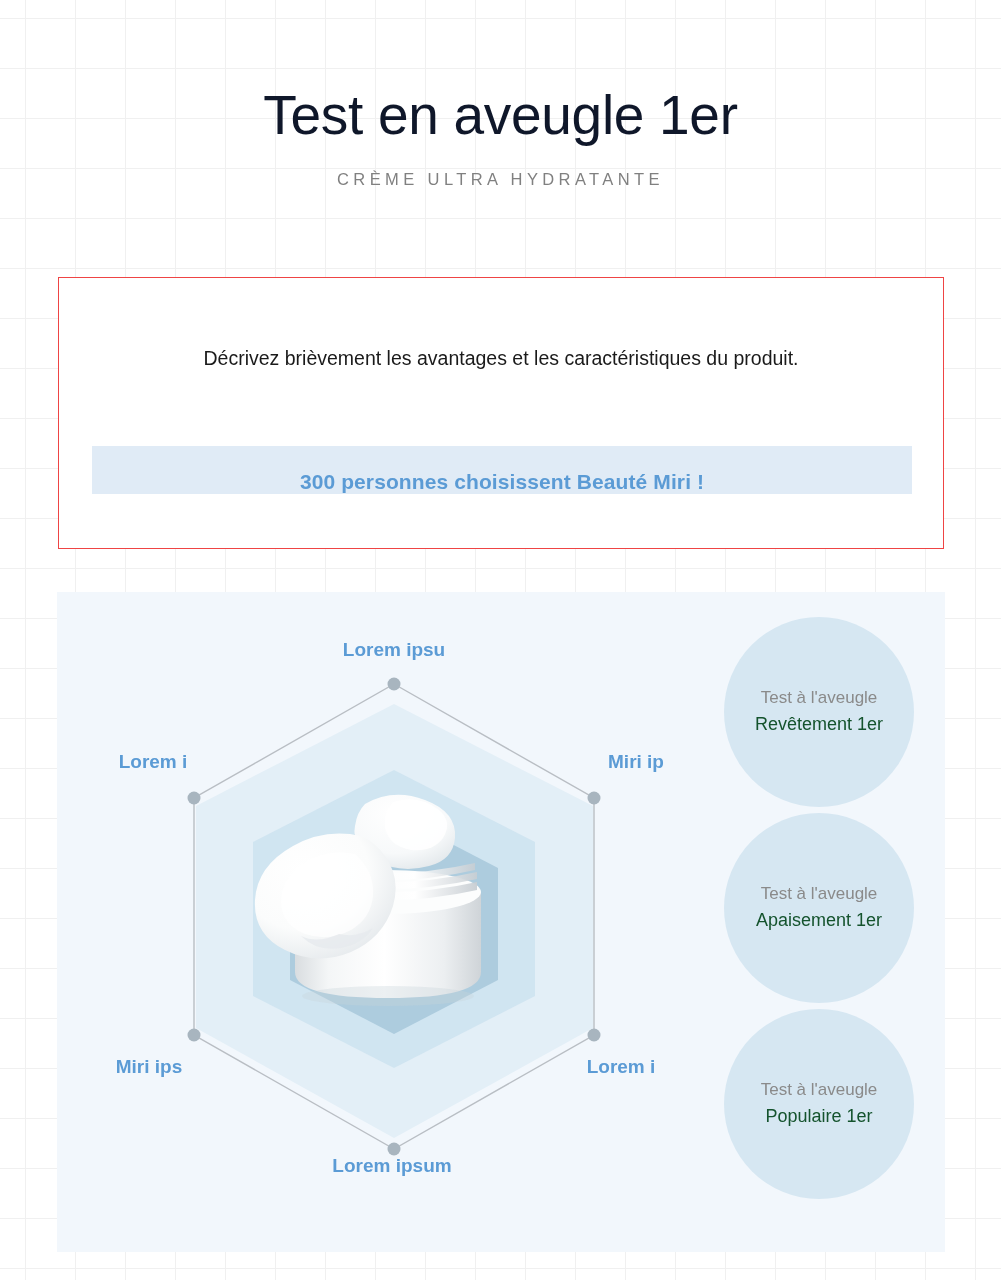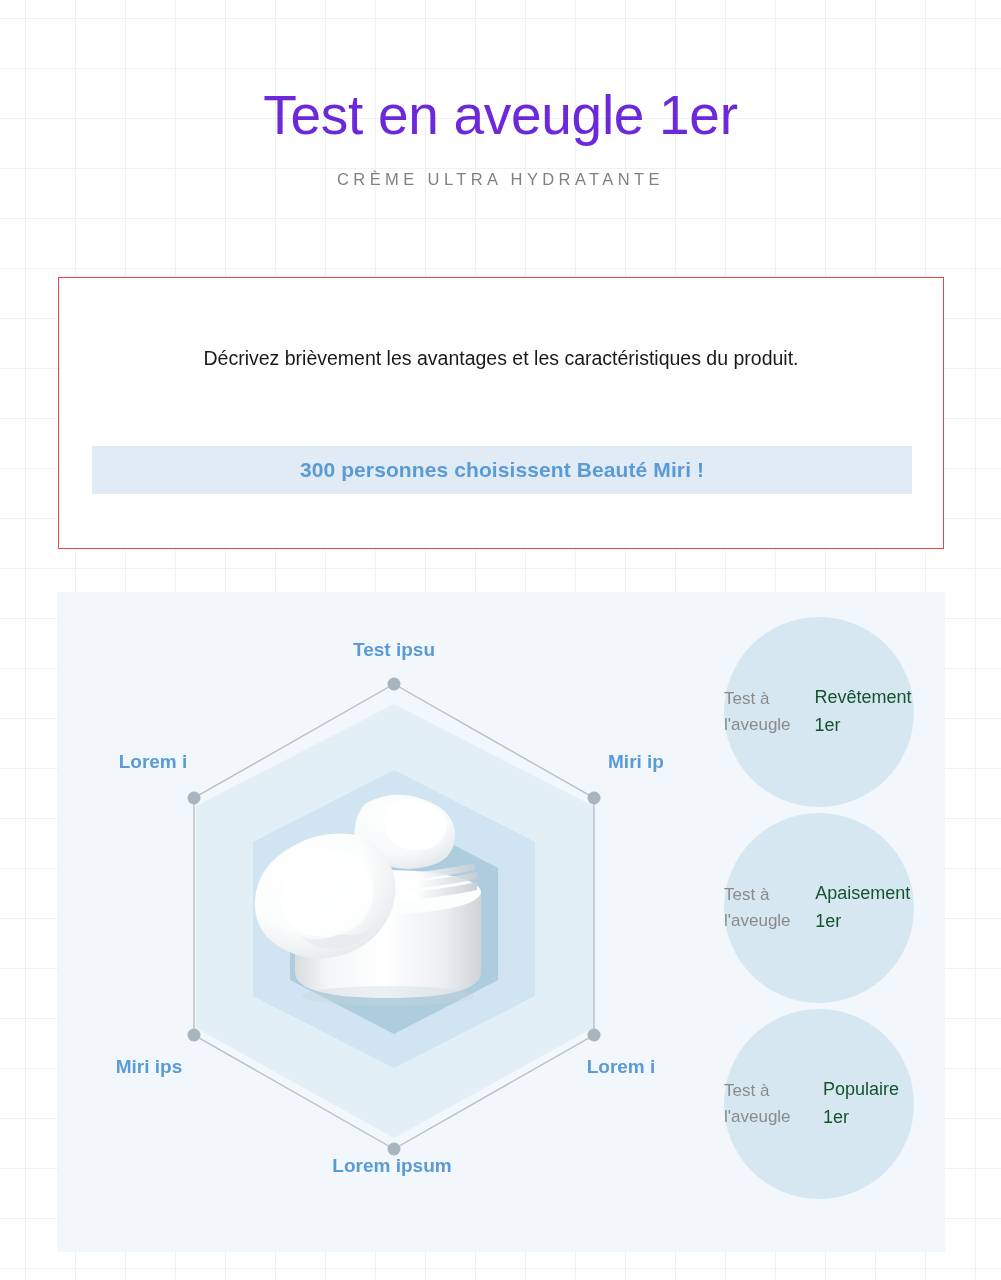--- a/index.html
+++ b/index.html
@@ -23,21 +23,21 @@
 
   
   .header {
     padding-top: 86px;
     text-align: center;
   }
 
   .page-title {
     font-size: 55px;
     font-weight: 400;
-    color: #6d28d9;
+    color: #0f172a;
     line-height: 1.08;
     letter-spacing: -0.3px;
   }
 
   .page-subtitle {
     margin-top: 25px;
     font-size: 16.5px;
     font-weight: 400;
     color: #808080;
     letter-spacing: 4.4px;
@@ -67,21 +67,21 @@
   .desc-line { display: block; }
 
   .highlight-banner {
     position: absolute;
     left: 33px;
     top: 168px;
     width: 820px;
     height: 48px;
     background: #e0ebf6;
     display: flex;
-    align-items: center;
+    align-items: flex-end;
     justify-content: center;
   }
 
   .highlight-banner-text {
     font-size: 21px;
     font-weight: 700;
     color: #5b9bd5;
     letter-spacing: 0.1px;
   }
 
@@ -138,20 +138,21 @@
   }
 
   .badge {
     position: absolute;
     left: 0;
     width: 190px;
     height: 190px;
     border-radius: 50%;
     background: #d6e7f2;
     display: flex;
+    flex-direction: column;
     align-items: center;
     justify-content: center;
   }
 
   .badge-1 { top: 0; }
   .badge-2 { top: 196px; }
   .badge-3 { top: 392px; }
 
   .badge-top-line {
     font-size: 17px;
@@ -241,21 +242,21 @@
       <path d="M122,20 Q150,4 182,16 Q214,28 212,54 Q210,76 186,82 Q156,90 132,76 Q108,62 112,42 Q114,28 122,20 Z" fill="url(#swirl)"></path>
       <path d="M150,18 Q176,10 196,26 Q210,38 200,54 Q190,68 168,66 Q146,62 142,44 Q140,28 150,18 Z" fill="#ffffff" opacity="0.85"></path>
 
       <path d="M118,52 Q82,44 50,62 Q14,82 12,116 Q10,150 42,166 Q74,182 108,168 Q140,154 150,122 Q158,94 142,72 Q132,58 118,52 Z" fill="url(#dollop)"></path>
       <path d="M112,70 Q86,64 62,78 Q38,94 38,118 Q38,140 62,150 Q86,158 108,146 Q128,134 130,112 Q132,88 112,70 Z" fill="#ffffff" opacity="0.7"></path>
       <path d="M96,150 Q74,160 58,152 Q74,168 98,164 Q120,160 130,144 Q114,154 96,150 Z" fill="#e6eaee" opacity="0.8"></path>
 
       <ellipse cx="145" cy="212" rx="86" ry="10" fill="#c9d3db" opacity="0.35"></ellipse>
     </svg>
 
-    <div class="hex-label" style="left:337px; top:58px;">Test ipsu</div>
+    <div class="hex-label" style="left:337px; top:58px;">Lorem ipsu</div>
     <div class="hex-label" style="left:579px; top:170px;">Miri ip</div>
     <div class="hex-label" style="left:96px; top:170px;">Lorem i</div>
     <div class="hex-label" style="left:564px; top:475px;">Lorem i</div>
     <div class="hex-label" style="left:92px; top:475px;">Miri ips</div>
     <div class="hex-label" style="left:335px; top:574px;">Lorem ipsum</div>
   </div>
 
   <div class="badge-stack">
     <div class="badge badge-1">
       <div class="badge-top-line">Test à l'aveugle</div>

